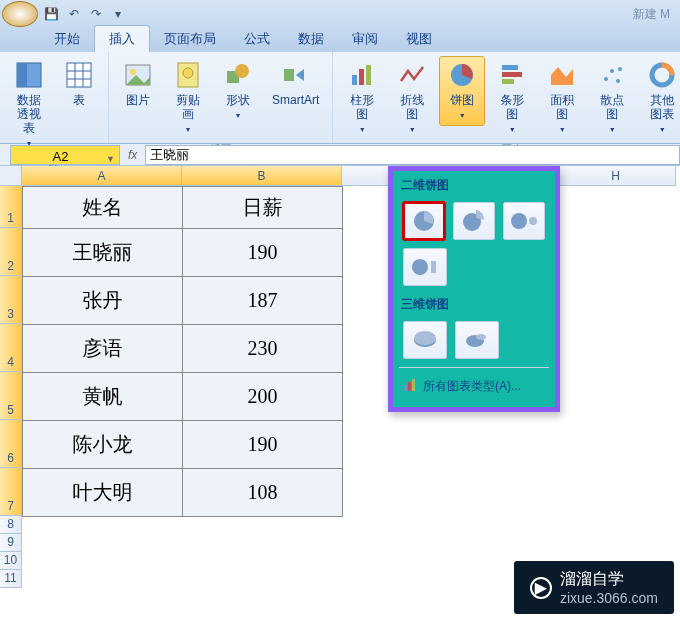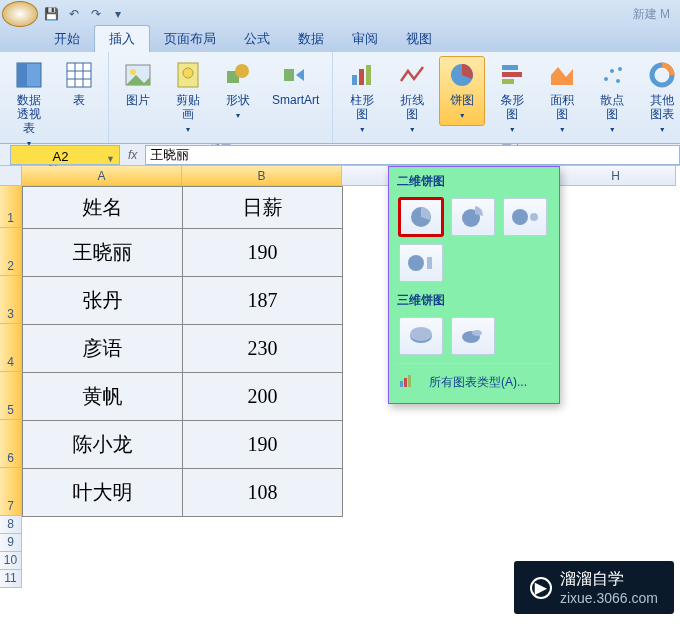--- a/index.html
+++ b/index.html
@@ -38,27 +38,27 @@
     .row-header { height: 48px; width: 22px; background: linear-gradient(90deg,#f5f8fc,#e2eaf5); border-right: 1px solid #b0c4de; border-bottom: 1px solid #b0c4de; display: flex; align-items: flex-end; justify-content: center; font-size: 12px; color: #3b5a82; padding-bottom: 2px; }
     .row-header.sel { background: linear-gradient(90deg,#ffe9a8,#ffc94e); }
     .row-header.small { height: 18px; align-items: center; }
     
     .grid { position: relative; flex: 1; }
     .data-table { position: absolute; left: 0; top: 20px; border-collapse: collapse; }
     .data-table td { border: 1.5px solid #888; text-align: center; font-size: 20px; font-family: SimSun, serif; margin-left: 40px; }
     .data-table .hdr td { height: 42px; width: 160px; background: #eef2f9; }
     .data-table .data td { height: 48px; background: #eef2f9; }
     
-    .chart-dropdown { position: absolute; left: 388px; top: 0; width: 172px; background: #86efac; border: 1px solid #8b5cf6; box-shadow: 2px 4px 8px rgba(0,0,0,0.25); z-index: 100; padding-bottom: 6px; }
+    .chart-dropdown { position: absolute; left: 388px; top: 0; width: 172px; background: #14b8a6; border: 5px solid #8b5cf6; box-shadow: 2px 4px 8px rgba(0,0,0,0.25); z-index: 100; padding-bottom: 6px; }
     .dd-section-title { font-size: 12px; color: #15428b; font-weight: bold; padding: 6px 8px 4px 8px; }
     .dd-row { display: flex; gap: 8px; padding: 4px 10px; }
     .dd-item { width: 44px; height: 38px; border: 1px solid #c0d0e4; background: linear-gradient(#f7faff, #e6eef9); display: flex; align-items: center; justify-content: center; border-radius: 2px; cursor: pointer; }
     .dd-item.highlight { outline: 3px solid #d00000; outline-offset: -2px; }
     .dd-sep { height: 1px; background: #c0d0e4; margin: 4px 6px; }
-    .dd-all { display: flex; align-items: flex-start; gap: 16px; padding: 6px 10px; font-size: 12px; color: #15428b; cursor: pointer; }
+    .dd-all { display: flex; align-items: flex-start; gap: 6px; padding: 6px 10px; font-size: 12px; color: #15428b; cursor: pointer; }
     
     .watermark { position: absolute; right: 6px; bottom: 26px; background: #0a1a2a; color: #fff; font-size: 16px; padding: 8px 16px; display: flex; align-items: center; gap: 8px; border-radius: 3px; }
     .watermark .play { width: 22px; height: 22px; border: 2px solid #fff; border-radius: 50%; display: inline-flex; align-items: center; justify-content: center; }
     .watermark .sub { font-size: 14px; color: #b0c0d0; display: block; }
     
     svg { display: block; }
   </style>
 </head>
 <body>
 

